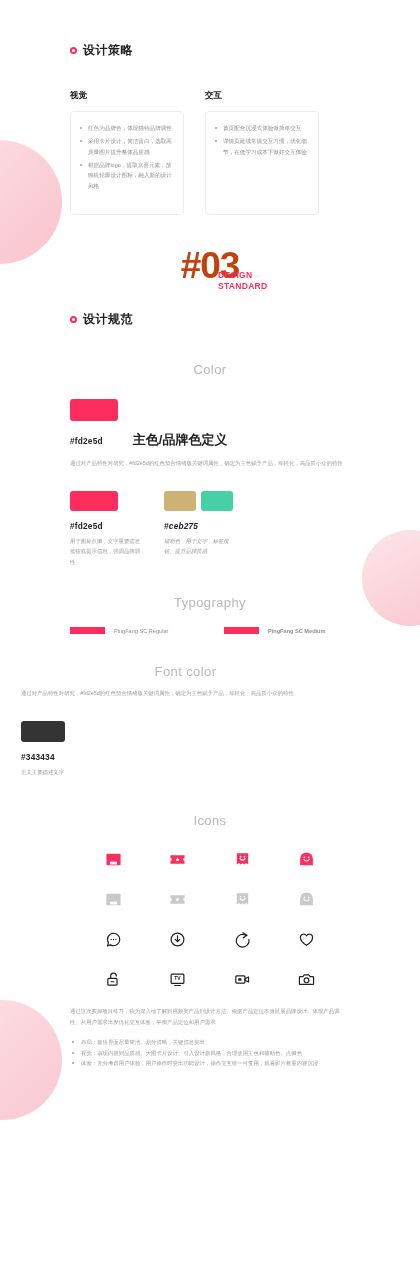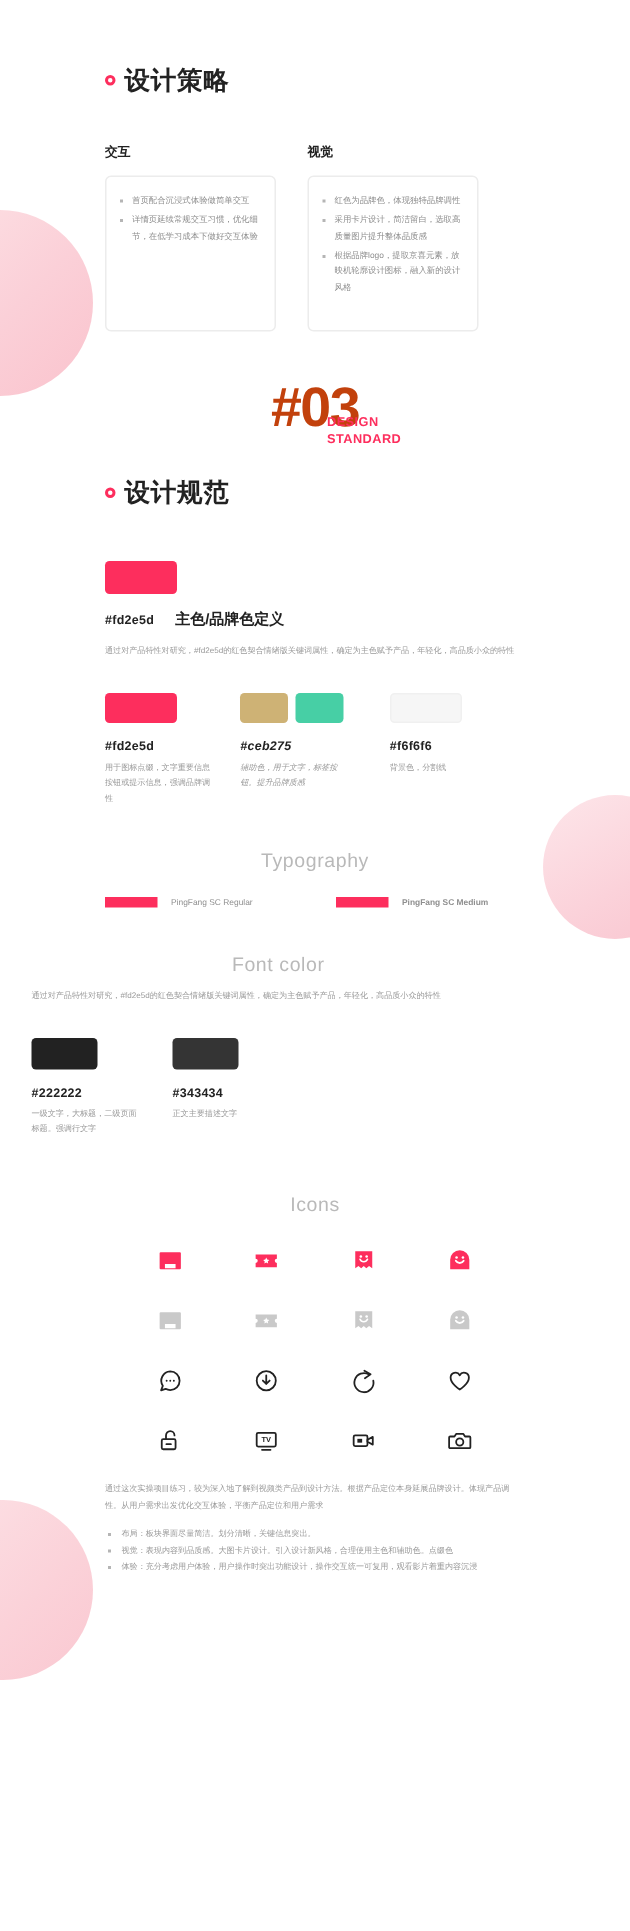--- a/index.html
+++ b/index.html
@@ -51,21 +51,21 @@
     padding-left: 70px;
   }
   .ring-bullet {
     width: 7px; height: 7px;
     border-radius: 50%;
     border: 2px solid #fd2e5d;
     background: #ffffff;
     flex: none;
   }
   .section-title {
-    font-size: 17px;
+    font-size: 12px;
     font-weight: bold;
     color: #222222;
     letter-spacing: .5px;
   }
 
   
   .strategy {
     margin-top: 31px;
     padding: 0 70px;
     display: flex;
@@ -155,23 +155,24 @@
     gap: 14px;
     margin-top: 10px;
   }
   .hexcode {
     font-size: 8.3px;
     font-weight: bold;
     color: #222222;
     letter-spacing: .2px;
   }
   .hex-note {
-    font-size: 10px;
+    font-size: 13px;
     font-weight: bold;
     color: #222222;
+    margin-left: 16px;
   }
 
   .swatch-grid {
     display: flex;
     margin-top: 22px;
   }
   .swatch-cell { width: 94px; }
   .swatch-cell.mid { width: 104px; font-style: italic; }
   .chips { display: flex; gap: 5px; }
   .chip {
@@ -286,57 +287,58 @@
   <div class="content">
 
     <div style="padding-top:42px;">
       <div class="section-head">
         <span class="ring-bullet"></span>
         <span class="section-title">设计策略</span>
       </div>
     </div>
 
     <div class="strategy">
-      <div class="strategy-col">
-        <div class="col-label">交互</div>
-        <div class="card">
-          <ul>
-            <li>首页配合沉浸式体验做简单交互</li>
-            <li>详情页延续常规交互习惯，优化细节，在低学习成本下做好交互体验</li>
-          </ul>
-        </div>
-      </div>
       <div class="strategy-col">
         <div class="col-label">视觉</div>
         <div class="card">
           <ul>
             <li>红色为品牌色，体现独特品牌调性</li>
             <li>采用卡片设计，简洁留白，选取高质量图片提升整体品质感</li>
             <li>根据品牌logo，提取京喜元素，放映机轮廓设计图标，融入新的设计风格</li>
           </ul>
         </div>
       </div>
+      <div class="strategy-col">
+        <div class="col-label">交互</div>
+        <div class="card">
+          <ul>
+            <li>首页配合沉浸式体验做简单交互</li>
+            <li>详情页延续常规交互习惯，优化细节，在低学习成本下做好交互体验</li>
+          </ul>
+        </div>
+      </div>
     </div>
 
     <div class="chapter">
       <div class="chapter-num">#03</div>
       <div class="chapter-sub">
         <div>DESIGN</div>
         <div>STANDARD</div>
       </div>
     </div>
 
     <div style="margin-top:4px;text-align:center;">
       <div class="section-head">
         <span class="ring-bullet"></span>
         <span class="section-title">设计规范</span>
       </div>
     </div>
 
     <div class="spec" style="margin-top:34px;">
+      <div class="spec-heading">Color</div>
       <div style="margin-top:22px;">
         <div class="swatch-main"></div>
         <div class="swatch-title-row">
           <span class="hexcode">#fd2e5d</span>
           <span class="hex-note">主色/品牌色定义</span>
         </div>
         <div class="desc">通过对产品特性对研究，#fd2e5d的红色契合情绪版关键词属性，确定为主色赋予产品，年轻化，高品质小众的特性</div>
       </div>
 
       <div class="swatch-grid">
@@ -347,27 +349,20 @@
           <div class="chip-hex">#fd2e5d</div>
           <div class="chip-desc">用于图标点缀，文字重要信息按钮或提示信息，强调品牌调性</div>
         </div>
         <div class="swatch-cell mid">
           <div class="chips">
             <div class="chip" style="background:#ceb275;"></div>
             <div class="chip" style="background:#47cfa5;"></div>
           </div>
           <div class="chip-hex">#ceb275</div>
           <div class="chip-desc">辅助色，用于文字，标签按钮。提升品牌质感</div>
-        </div>
-        <div class="swatch-cell">
-          <div class="chips">
-            <div class="chip bg" style="background:#f6f6f6;"></div>
-          </div>
-          <div class="chip-hex">#f6f6f6</div>
-          <div class="chip-desc">背景色，分割线</div>
         </div>
       </div>
     </div>
 
     <div class="spec" style="margin-top:28px;">
       <div class="spec-heading">Typography</div>
       <div class="type-row">
         <div class="type-item">
           <div class="type-bar"></div>
           <div class="type-name">PingFang SC Regular</div>
@@ -376,25 +371,20 @@
           <div class="type-bar"></div>
           <div class="type-name medium">PingFang SC Medium</div>
         </div>
       </div>
     </div>
 
     <div class="spec" style="margin-top:30px;padding-left:21px;">
       <div class="spec-heading">Font color</div>
       <div class="desc">通过对产品特性对研究，#fd2e5d的红色契合情绪版关键词属性，确定为主色赋予产品，年轻化，高品质小众的特性</div>
       <div class="fc-grid">
-        <div class="fc-cell">
-          <div class="fc-swatch" style="background:#222222;"></div>
-          <div class="chip-hex">#222222</div>
-          <div class="chip-desc">一级文字，大标题，二级页面标题。强调行文字</div>
-        </div>
         <div class="fc-cell">
           <div class="fc-swatch" style="background:#343434;"></div>
           <div class="chip-hex">#343434</div>
           <div class="chip-desc">正文主要描述文字</div>
         </div>
       </div>
     </div>
 
     <div class="spec" style="margin-top:36px;">
       <div class="spec-heading">Icons</div>

